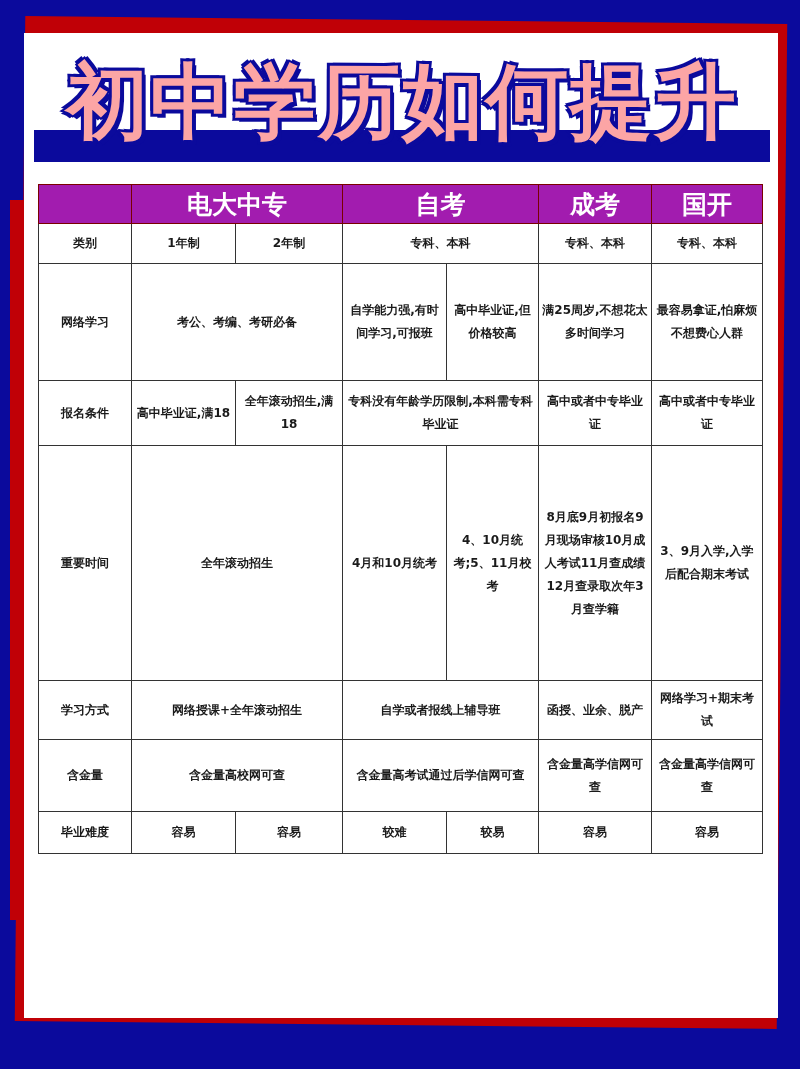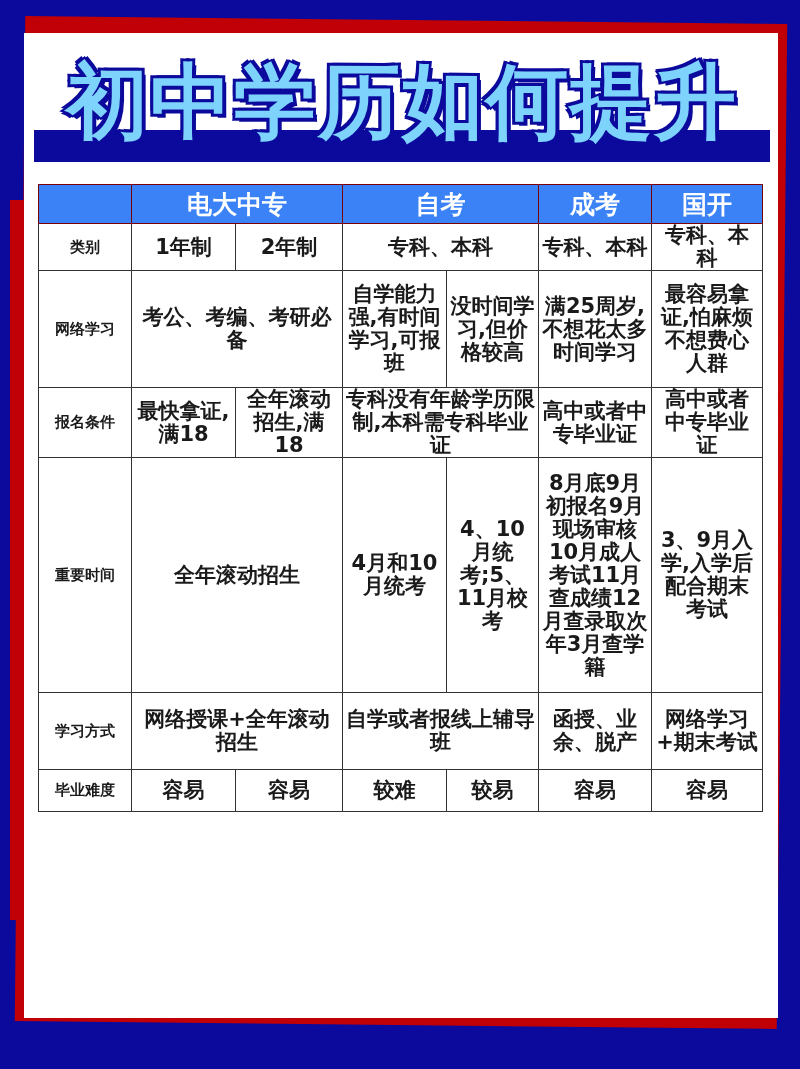--- a/index.html
+++ b/index.html
@@ -22,41 +22,41 @@
     position: absolute; left: 24px; top: 33px; width: 754px; height: 985px;
     background: #ffffff;
   }
   .title-band {
     position: absolute; left: 34px; top: 130px; width: 736px; height: 32px;
     background: #0b0a9c;
   }
   .title {
     position: absolute; left: 34px; top: 48px; width: 736px; height: 110px;
     display: flex; justify-content: center; align-items: center;
-    font-size: 82px; font-weight: bold; color: #7dd3fc; letter-spacing: 2px;
+    font-size: 82px; font-weight: bold; color: #fca5a5; letter-spacing: 2px;
     -webkit-text-stroke: 4px #0b0a9c;
     paint-order: stroke fill;
     text-shadow: 4px 4px 0 #0b0a9c, -3px -3px 0 #0b0a9c, 3px -3px 0 #0b0a9c, -3px 3px 0 #0b0a9c;
     font-family: "DejaVu Sans", sans-serif;
   }
   table.grid {
     position: absolute; left: 38px; top: 184px; width: 724px;
     border-collapse: collapse; table-layout: fixed;
   }
   table.grid td {
     border: 1.5px solid #333;
     text-align: center; vertical-align: middle;
-    font-size: 21px; font-weight: bold; color: #1a1a1a;
+    font-size: 12px; font-weight: bold; color: #1a1a1a;
     line-height: 23px; padding: 0 3px;
   }
   table.grid tr.head td {
-    background: #3b82f6; color: #ffffff; font-size: 25px; height: 38px;
+    background: #a21caf; color: #ffffff; font-size: 25px; height: 38px;
     border-color: #7a0000;
   }
-  table.grid td.label { font-size: 15px; }
+  table.grid td.label { font-size: 12px; }
 </style>
 </head>
 <body>
 
 <div class="red-back"></div>
 <div class="red-back2"></div>
 <div class="card"></div>
 <div class="title-band"></div>
 <div class="title">初中学历如何提升</div>
 
@@ -83,46 +83,53 @@
     <td>1年制</td>
     <td>2年制</td>
     <td colspan="2">专科、本科</td>
     <td>专科、本科</td>
     <td>专科、本科</td>
   </tr>
   <tr style="height:117px">
     <td class="label">网络学习</td>
     <td colspan="2">考公、考编、考研必备</td>
     <td>自学能力强,有时间学习,可报班</td>
-    <td>没时间学习,但价格较高</td>
+    <td>高中毕业证,但价格较高</td>
     <td>满25周岁,不想花太多时间学习</td>
     <td>最容易拿证,怕麻烦不想费心人群</td>
   </tr>
   <tr style="height:65px">
     <td class="label">报名条件</td>
-    <td>最快拿证,满18</td>
+    <td>高中毕业证,满18</td>
     <td>全年滚动招生,满18</td>
     <td colspan="2">专科没有年龄学历限制,本科需专科毕业证</td>
     <td>高中或者中专毕业证</td>
     <td>高中或者中专毕业证</td>
   </tr>
   <tr style="height:235px">
     <td class="label">重要时间</td>
     <td colspan="2">全年滚动招生</td>
     <td>4月和10月统考</td>
     <td>4、10月统考;5、11月校考</td>
     <td>8月底9月初报名9月现场审核10月成人考试11月查成绩12月查录取次年3月查学籍</td>
     <td>3、9月入学,入学后配合期末考试</td>
   </tr>
-  <tr style="height:77px">
+  <tr style="height:59px">
     <td class="label">学习方式</td>
     <td colspan="2">网络授课+全年滚动招生</td>
     <td colspan="2">自学或者报线上辅导班</td>
     <td>函授、业余、脱产</td>
     <td>网络学习+期末考试</td>
+  </tr>
+  <tr style="height:72px">
+    <td class="label">含金量</td>
+    <td colspan="2">含金量高校网可查</td>
+    <td colspan="2">含金量高考试通过后学信网可查</td>
+    <td>含金量高学信网可查</td>
+    <td>含金量高学信网可查</td>
   </tr>
   <tr style="height:42px">
     <td class="label">毕业难度</td>
     <td>容易</td>
     <td>容易</td>
     <td>较难</td>
     <td>较易</td>
     <td>容易</td>
     <td>容易</td>
   </tr>

